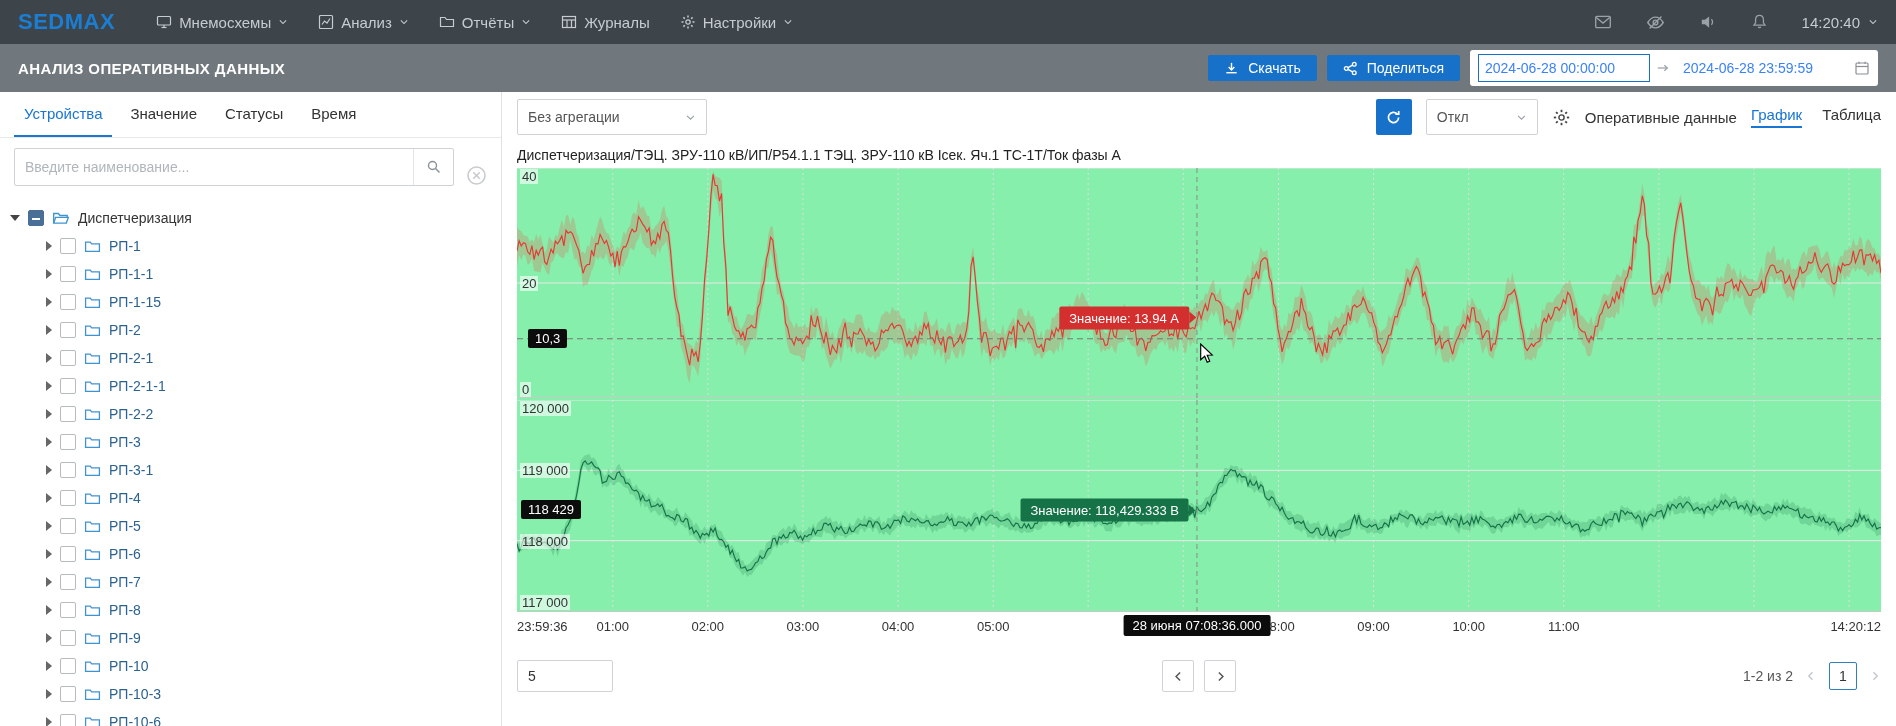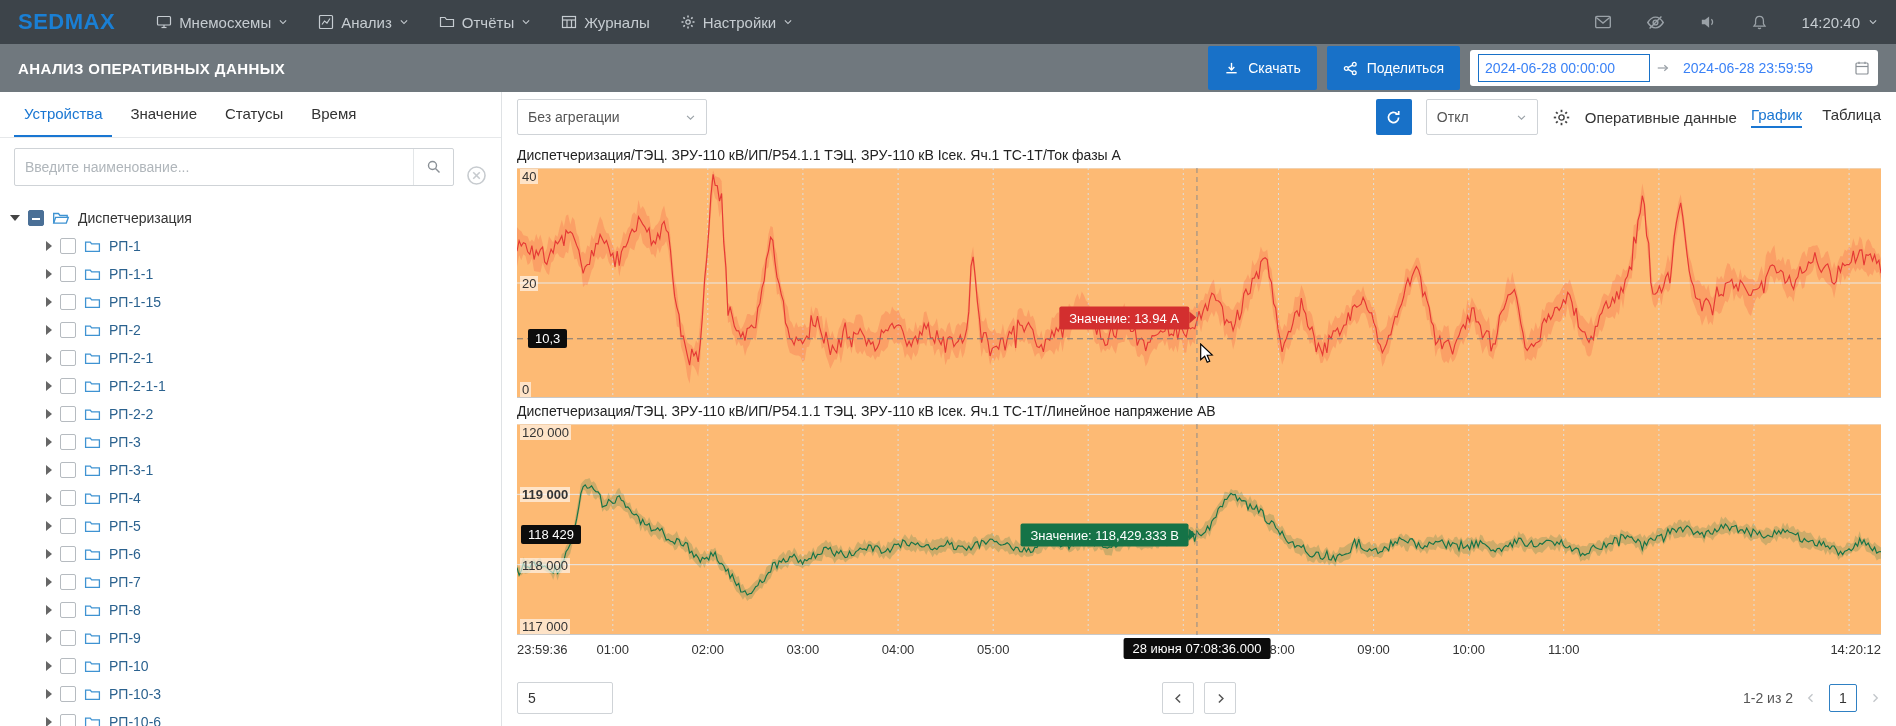--- a/index.html
+++ b/index.html
@@ -5,29 +5,29 @@
   *{box-sizing:border-box;margin:0;padding:0}
   html,body{width:1896px;height:726px;overflow:hidden}
   body{font-family:"Liberation Sans",sans-serif;font-size:14px;color:#333;background:#fff}
   svg{display:block}
 
   
   .topbar{height:44px;background:#3d444a;display:flex;align-items:center;padding:0 18px;color:#c6ccd1}
   .logo{color:#1a7fd4;font-weight:bold;font-size:22px;letter-spacing:.5px;margin-right:26px;cursor:pointer}
   .menu{display:flex;align-items:center;height:100%}
   .menu-item{display:flex;align-items:center;gap:7px;padding:0 15px;height:100%;font-size:15px;cursor:pointer;white-space:nowrap}
-  .topbar-right{margin-left:auto;display:flex;align-items:center;gap:34px;color:#9aa1a7}
+  .topbar-right{margin-left:auto;display:flex;gap:34px;color:#9aa1a7}
   .clock{display:flex;align-items:center;gap:8px;color:#c6ccd1;font-size:15px}
 
   
   .subheader{height:48px;background:#70787e;display:flex;align-items:center;padding:0 18px;gap:12px}
   .page-title{color:#fff;font-weight:bold;font-size:15px;letter-spacing:.4px;flex:0 0 auto}
   .sub-right{margin-left:auto;display:flex;align-items:center;gap:10px}
   .btn-blue{display:flex;align-items:center;gap:9px;background:#1871c8;border:none;color:#fff;
-            height:44px;padding:0 16px;border-radius:2px;font-size:14px;font-family:inherit;cursor:pointer}
+            height:26px;padding:0 16px;border-radius:2px;font-size:14px;font-family:inherit;cursor:pointer}
   .daterange{display:flex;align-items:center;background:#fff;border-radius:3px;height:36px;padding:0 8px;gap:6px}
   .daterange input{border:1px solid transparent;width:172px;height:28px;font-size:14px;font-family:inherit;color:#3b82f6;padding:0 6px;outline:none}
   .daterange input.focused{border:1px solid #1871c8}
   .date-arrow{color:#9aa1a7}
 
   
   .content{display:flex;height:634px}
   .sidebar{width:502px;flex:0 0 502px;border-right:1px solid #dfe2e5;display:flex;flex-direction:column;overflow:hidden}
   .main{flex:1;display:flex;flex-direction:column;min-width:0}
 
@@ -63,21 +63,21 @@
   .toolbar-right{margin-left:auto;display:flex;align-items:center;gap:14px}
   .refresh-btn{width:36px;height:36px;background:#1871c8;border:none;border-radius:2px;display:flex;align-items:center;justify-content:center;color:#fff;cursor:pointer}
   .gear{color:#444;cursor:pointer}
   .data-label{color:#333;font-size:15px}
   .view-tabs{display:flex;align-items:center;gap:20px}
   .view-tab{font-size:15px;color:#333;cursor:pointer;padding-bottom:3px;border-bottom:2px solid transparent}
   .view-tab.active{color:#1976d2;border-bottom-color:#1976d2}
 
   
   .chart-title{margin:2px 15px 2px 15px;height:22px;line-height:22px;font-size:14px;color:#222;white-space:nowrap;overflow:hidden}
-  .plot{position:relative;margin:0 15px;overflow:hidden;background:#fdba74}
+  .plot{position:relative;margin:0 15px;overflow:hidden;background:#86efac}
   .plot1{height:232px}
   .plot2{height:212px}
   .plot svg{position:absolute;left:0;top:0}
   .y-label{position:absolute;left:3px;font-size:13px;color:#333;background:rgba(255,255,255,.6);padding:0 2px;pointer-events:none}
   .axis-tag{position:absolute;left:4px;background:#0c0c0c;color:#fff;font-size:13px;padding:2px 7px;border-radius:2px;pointer-events:none;z-index:4}
   .tip{position:absolute;transform:translate(-100%,-50%);color:#fff;font-size:13px;padding:4px 10px;border-radius:2px;white-space:nowrap;z-index:5}
   .tip-arrow{position:absolute;left:100%;top:50%;margin-top:-6px;border:6px solid transparent;border-left-width:7px;border-right-width:0}
   .cursor-icon{position:absolute;z-index:6;pointer-events:none}
 
   
@@ -486,21 +486,20 @@
         <div class="y-label" style="top: 214px;">0</div>
         <div class="axis-tag" style="top: 160.775px; margin-left: 7px;">10,3</div>
         <div class="tip" style="background: rgb(211, 47, 47); left: 671.954px; top: 149.845px;">Значение: 13.94 А<span class="tip-arrow" style="border-left-color: rgb(211, 47, 47);"></span></div>
         <div class="cursor-icon" style="left: 681.954px; top: 174.775px;">
           <svg width="16" height="21" viewBox="0 0 14 20">
             <path d="M1,1 L1,16 L4.8,12.6 L7.2,18.4 L9.6,17.3 L7.2,11.7 L12,11.4 Z" fill="#fff" stroke="#000" stroke-width="1.1"></path>
           </svg>
         </div>
       </div>
 
-    <div class="chart-title">Диспетчеризация/ТЭЦ. ЗРУ-110 кВ/ИП/Р54.1.1 ТЭЦ. ЗРУ-110 кВ Iсек. Яч.1 ТС-1Т/Линейное напряжение АВ</div>
     <div class="plot plot2" id="plot1">
         <svg width="1364" height="211">
           <line x1="95.8" y1="0" x2="95.8" y2="211" stroke="#dedede" stroke-dasharray="2,3"></line>
           <line x1="190.8" y1="0" x2="190.8" y2="211" stroke="#dedede" stroke-dasharray="2,3"></line>
           <line x1="285.9" y1="0" x2="285.9" y2="211" stroke="#dedede" stroke-dasharray="2,3"></line>
           <line x1="381.1" y1="0" x2="381.1" y2="211" stroke="#dedede" stroke-dasharray="2,3"></line>
           <line x1="476.2" y1="0" x2="476.2" y2="211" stroke="#dedede" stroke-dasharray="2,3"></line>
           <line x1="571.2" y1="0" x2="571.2" y2="211" stroke="#dedede" stroke-dasharray="2,3"></line>
           <line x1="666.3" y1="0" x2="666.3" y2="211" stroke="#dedede" stroke-dasharray="2,3"></line>
           <line x1="761.5" y1="0" x2="761.5" y2="211" stroke="#dedede" stroke-dasharray="2,3"></line>
@@ -512,21 +511,21 @@
           <line x1="1332.1" y1="0" x2="1332.1" y2="211" stroke="#dedede" stroke-dasharray="2,3"></line>
           <line x1="0" y1="0" x2="1364" y2="0" stroke="#e8e8e8"></line>
           <line x1="0" y1="70.33333333333334" x2="1364" y2="70.33333333333334" stroke="#e8e8e8"></line>
           <line x1="0" y1="140.66666666666669" x2="1364" y2="140.66666666666669" stroke="#e8e8e8"></line>
           <line x1="0" y1="210.5" x2="1364" y2="210.5" stroke="#c9c9c9"></line>
           <polygon points="0.0,140.0 2.1,144.0 4.3,138.2 6.4,133.3 8.5,136.3 10.7,135.2 12.8,136.7 14.9,135.9 17.1,135.1 19.2,137.3 21.3,134.9 23.4,134.0 25.6,138.6 27.7,137.6 29.8,139.0 32.0,140.8 34.1,141.8 36.2,138.8 38.4,140.4 40.5,140.7 42.6,141.3 44.8,130.0 46.9,128.5 49.0,121.9 51.1,119.2 53.3,112.8 55.4,111.2 57.5,98.2 59.7,85.2 61.8,73.4 63.9,60.1 66.1,57.2 68.2,55.2 70.3,55.1 72.5,54.1 74.6,58.5 76.7,57.2 78.9,60.1 81.0,65.8 83.1,68.4 85.3,71.7 87.4,76.3 89.5,74.5 91.6,68.6 93.8,74.3 95.9,70.3 98.0,70.5 100.2,65.7 102.3,63.7 104.4,69.2 106.6,70.0 108.7,77.6 110.8,79.3 113.0,78.3 115.1,85.6 117.2,87.5 119.3,83.7 121.5,89.0 123.6,90.2 125.7,92.3 127.9,93.6 130.0,97.8 132.1,92.9 134.3,98.2 136.4,101.2 138.5,101.6 140.7,97.0 142.8,99.3 144.9,101.5 147.1,103.0 149.2,110.4 151.3,109.1 153.5,110.3 155.6,111.5 157.7,110.1 159.8,107.1 162.0,113.0 164.1,116.0 166.2,117.4 168.4,112.1 170.5,115.3 172.6,118.1 174.8,120.2 176.9,126.1 179.0,122.6 181.2,125.9 183.3,130.3 185.4,130.0 187.6,126.2 189.7,130.2 191.8,129.6 193.9,125.0 196.1,125.4 198.2,123.4 200.3,129.3 202.5,130.4 204.6,131.2 206.7,137.0 208.9,140.0 211.0,142.4 213.1,146.1 215.3,145.2 217.4,148.9 219.5,153.0 221.7,152.1 223.8,160.9 225.9,160.1 228.0,165.0 230.2,165.1 232.3,163.8 234.4,161.4 236.6,159.1 238.7,157.1 240.8,155.4 243.0,150.0 245.1,149.5 247.2,151.1 249.4,143.1 251.5,141.6 253.6,140.4 255.8,134.9 257.9,135.0 260.0,135.9 262.1,131.8 264.3,129.9 266.4,127.6 268.5,131.0 270.7,126.5 272.8,126.1 274.9,129.1 277.1,123.4 279.2,126.7 281.3,132.2 283.5,129.8 285.6,133.4 287.7,130.4 289.8,130.7 292.0,126.5 294.1,128.8 296.2,123.3 298.4,128.4 300.5,122.9 302.6,121.3 304.8,119.3 306.9,118.6 309.0,115.8 311.2,118.9 313.3,117.2 315.4,122.3 317.6,121.5 319.7,120.7 321.8,125.2 323.9,121.0 326.1,127.0 328.2,127.1 330.3,127.2 332.5,122.2 334.6,125.5 336.7,125.9 338.9,121.1 341.0,117.4 343.1,119.8 345.3,120.6 347.4,115.1 349.5,119.8 351.7,116.7 353.8,117.1 355.9,119.2 358.1,120.0 360.2,118.4 362.3,116.3 364.4,124.4 366.6,120.7 368.7,123.6 370.8,117.4 373.0,118.7 375.1,117.3 377.2,113.6 379.4,115.8 381.5,116.2 383.6,116.5 385.8,113.4 387.9,110.3 390.0,113.0 392.1,115.4 394.3,110.1 396.4,113.3 398.5,112.9 400.7,116.4 402.8,116.4 404.9,118.6 407.1,119.4 409.2,113.8 411.3,117.7 413.5,119.0 415.6,115.0 417.7,116.3 419.9,115.3 422.0,115.2 424.1,113.6 426.3,115.3 428.4,112.8 430.5,112.3 432.6,116.6 434.8,112.7 436.9,116.7 439.0,118.9 441.2,115.6 443.3,116.0 445.4,117.5 447.6,116.2 449.7,119.5 451.8,117.6 454.0,120.3 456.1,113.6 458.2,112.1 460.4,114.3 462.5,118.2 464.6,113.9 466.7,113.7 468.9,111.4 471.0,110.3 473.1,110.5 475.3,108.6 477.4,112.9 479.5,110.7 481.7,111.5 483.8,116.8 485.9,116.5 488.1,113.9 490.2,113.7 492.3,112.3 494.4,117.1 496.6,120.6 498.7,115.4 500.8,118.0 503.0,120.0 505.1,119.8 507.2,118.5 509.4,121.3 511.5,118.0 513.6,122.0 515.8,120.4 517.9,118.9 520.0,116.1 522.2,111.3 524.3,113.2 526.4,114.5 528.6,111.2 530.7,108.5 532.8,112.9 534.9,109.3 537.1,111.2 539.2,111.5 541.3,111.3 543.5,116.0 545.6,115.6 547.7,115.5 549.9,113.2 552.0,117.3 554.1,113.1 556.3,115.9 558.4,116.8 560.5,113.2 562.6,108.2 564.8,112.8 566.9,109.7 569.0,114.0 571.2,106.9 573.3,111.8 575.4,110.5 577.6,111.8 579.7,109.7 581.8,114.9 584.0,113.6 586.1,118.4 588.2,113.4 590.4,114.4 592.5,113.8 594.6,113.5 596.8,116.7 598.9,116.5 601.0,113.3 603.1,109.3 605.3,112.2 607.4,111.6 609.5,111.1 611.7,108.7 613.8,107.4 615.9,112.2 618.1,108.9 620.2,112.7 622.3,112.0 624.5,109.0 626.6,110.8 628.7,113.3 630.9,115.0 633.0,115.7 635.1,112.5 637.2,113.3 639.4,113.1 641.5,106.3 643.6,109.8 645.8,108.6 647.9,107.4 650.0,106.7 652.2,105.1 654.3,105.8 656.4,102.5 658.6,104.5 660.7,105.5 662.8,106.9 664.9,107.8 667.1,102.0 669.2,102.3 671.3,106.7 673.5,102.8 675.6,103.6 677.7,106.7 679.9,101.5 682.0,105.2 684.1,104.8 686.3,102.3 688.4,97.6 690.5,97.2 692.7,95.2 694.8,91.0 696.9,87.0 699.0,84.1 701.2,80.5 703.3,77.7 705.4,75.0 707.6,67.7 709.7,68.0 711.8,68.7 714.0,64.7 716.1,66.6 718.2,66.0 720.4,66.2 722.5,69.8 724.6,67.5 726.8,72.6 728.9,73.5 731.0,76.5 733.1,71.8 735.3,77.6 737.4,75.2 739.5,76.8 741.7,83.4 743.8,80.3 745.9,83.6 748.1,90.9 750.2,91.5 752.3,89.5 754.5,90.6 756.6,91.1 758.7,98.2 760.9,100.9 763.0,103.8 765.1,101.5 767.3,105.6 769.4,110.9 771.5,111.3 773.6,110.9 775.8,114.7 777.9,115.3 780.0,113.7 782.2,114.5 784.3,115.1 786.4,117.4 788.6,123.2 790.7,119.8 792.8,123.9 795.0,123.8 797.1,122.4 799.2,123.6 801.4,120.4 803.5,126.6 805.6,129.5 807.7,125.1 809.9,123.1 812.0,127.3 814.1,131.3 816.3,126.0 818.4,129.2 820.5,128.4 822.7,123.1 824.8,123.6 826.9,123.2 829.1,121.5 831.2,120.1 833.3,119.1 835.5,117.4 837.6,114.9 839.7,114.5 841.8,112.1 844.0,116.6 846.1,120.0 848.2,120.5 850.4,118.7 852.5,117.5 854.6,121.6 856.8,118.9 858.9,119.4 861.0,123.7 863.2,119.7 865.3,119.0 867.4,118.6 869.5,119.3 871.7,119.5 873.8,114.3 875.9,114.8 878.1,113.7 880.2,114.1 882.3,110.4 884.5,109.5 886.6,112.8 888.7,109.8 890.9,111.0 893.0,113.4 895.1,114.1 897.3,115.2 899.4,119.3 901.5,115.6 903.6,115.9 905.8,119.4 907.9,116.2 910.0,113.0 912.2,112.7 914.3,113.1 916.4,113.8 918.6,109.9 920.7,114.0 922.8,112.2 925.0,110.3 927.1,115.0 929.2,118.1 931.4,113.8 933.5,115.4 935.6,116.8 937.8,112.9 939.9,112.7 942.0,116.3 944.1,112.9 946.3,117.4 948.4,115.8 950.5,113.2 952.7,114.3 954.8,113.0 956.9,115.7 959.1,112.5 961.2,117.5 963.3,110.6 965.5,111.8 967.6,116.7 969.7,118.0 971.9,116.9 974.0,117.4 976.1,115.7 978.2,118.8 980.4,120.8 982.5,119.0 984.6,118.7 986.8,119.5 988.9,116.9 991.0,116.7 993.2,115.6 995.3,115.1 997.4,111.1 999.6,114.3 1001.7,106.9 1003.8,110.4 1006.0,109.1 1008.1,111.8 1010.2,116.8 1012.3,113.9 1014.5,112.3 1016.6,115.1 1018.7,113.7 1020.9,115.5 1023.0,113.7 1025.1,113.0 1027.3,113.1 1029.4,112.8 1031.5,114.7 1033.7,110.6 1035.8,112.3 1037.9,113.5 1040.0,113.4 1042.2,110.0 1044.3,112.2 1046.4,116.3 1048.6,113.5 1050.7,118.0 1052.8,118.3 1055.0,120.6 1057.1,119.5 1059.2,121.5 1061.4,120.3 1063.5,122.7 1065.6,121.7 1067.8,122.1 1069.9,122.2 1072.0,118.9 1074.1,118.9 1076.3,119.0 1078.4,120.1 1080.5,116.6 1082.7,116.0 1084.8,119.3 1086.9,115.3 1089.1,113.1 1091.2,114.6 1093.3,110.2 1095.5,111.0 1097.6,111.0 1099.7,110.4 1101.9,113.1 1104.0,105.3 1106.1,106.7 1108.3,108.0 1110.4,106.9 1112.5,109.4 1114.6,110.4 1116.8,113.1 1118.9,111.9 1121.0,111.0 1123.2,109.6 1125.3,113.8 1127.4,110.5 1129.6,113.9 1131.7,111.4 1133.8,110.5 1136.0,107.2 1138.1,111.1 1140.2,104.3 1142.4,104.0 1144.5,104.0 1146.6,106.2 1148.7,103.4 1150.9,102.1 1153.0,100.5 1155.1,102.2 1157.3,97.7 1159.4,100.1 1161.5,96.0 1163.7,95.4 1165.8,98.4 1167.9,95.9 1170.1,97.9 1172.2,95.5 1174.3,101.9 1176.5,103.8 1178.6,102.1 1180.7,101.5 1182.8,105.0 1185.0,103.3 1187.1,103.6 1189.2,104.3 1191.4,100.3 1193.5,102.6 1195.6,99.6 1197.8,97.2 1199.9,100.7 1202.0,100.2 1204.2,92.6 1206.3,95.6 1208.4,92.8 1210.5,95.6 1212.7,97.8 1214.8,99.2 1216.9,95.8 1219.1,98.1 1221.2,103.3 1223.3,101.5 1225.5,102.6 1227.6,101.1 1229.7,99.4 1231.9,101.0 1234.0,104.1 1236.1,99.0 1238.3,102.1 1240.4,106.3 1242.5,105.2 1244.6,105.8 1246.8,106.7 1248.9,103.6 1251.0,103.8 1253.2,104.9 1255.3,107.9 1257.4,102.6 1259.6,102.0 1261.7,103.6 1263.8,105.6 1266.0,98.4 1268.1,102.7 1270.2,98.8 1272.4,104.4 1274.5,102.4 1276.6,101.9 1278.8,106.1 1280.9,104.8 1283.0,107.6 1285.1,108.2 1287.3,106.4 1289.4,108.8 1291.5,109.1 1293.7,108.5 1295.8,111.9 1297.9,115.1 1300.1,116.1 1302.2,110.9 1304.3,114.9 1306.5,113.8 1308.6,113.7 1310.7,118.3 1312.9,117.6 1315.0,119.0 1317.1,117.3 1319.2,121.5 1321.4,122.2 1323.5,121.6 1325.6,124.1 1327.8,122.7 1329.9,118.6 1332.0,118.7 1334.2,119.8 1336.3,119.1 1338.4,111.4 1340.6,114.0 1342.7,107.0 1344.8,115.6 1347.0,113.9 1349.1,115.1 1351.2,113.3 1353.3,118.7 1355.5,120.8 1357.6,118.1 1359.7,120.5 1361.9,122.1 1364.0,123.6 1364.0,134.8 1361.9,135.0 1359.7,136.6 1357.6,131.7 1355.5,131.1 1353.3,128.8 1351.2,128.3 1349.1,127.3 1347.0,121.6 1344.8,122.6 1342.7,125.2 1340.6,127.2 1338.4,127.8 1336.3,126.5 1334.2,129.3 1332.0,129.5 1329.9,132.5 1327.8,130.2 1325.6,133.2 1323.5,133.5 1321.4,136.1 1319.2,130.5 1317.1,130.3 1315.0,127.7 1312.9,131.3 1310.7,126.5 1308.6,131.1 1306.5,125.5 1304.3,127.2 1302.2,126.3 1300.1,125.4 1297.9,125.1 1295.8,122.5 1293.7,125.8 1291.5,125.5 1289.4,124.1 1287.3,123.5 1285.1,124.5 1283.0,123.0 1280.9,116.7 1278.8,116.6 1276.6,118.7 1274.5,116.4 1272.4,113.1 1270.2,115.6 1268.1,113.4 1266.0,115.0 1263.8,112.9 1261.7,112.2 1259.6,117.9 1257.4,114.1 1255.3,115.8 1253.2,118.9 1251.0,119.1 1248.9,121.5 1246.8,119.6 1244.6,117.7 1242.5,113.3 1240.4,114.8 1238.3,115.0 1236.1,115.4 1234.0,117.3 1231.9,115.2 1229.7,112.2 1227.6,115.1 1225.5,109.6 1223.3,110.1 1221.2,110.3 1219.1,108.0 1216.9,110.5 1214.8,106.7 1212.7,111.7 1210.5,108.9 1208.4,108.9 1206.3,110.3 1204.2,110.6 1202.0,108.9 1199.9,111.3 1197.8,112.8 1195.6,116.6 1193.5,114.0 1191.4,113.6 1189.2,112.1 1187.1,119.5 1185.0,114.3 1182.8,114.0 1180.7,114.0 1178.6,114.2 1176.5,113.6 1174.3,110.3 1172.2,113.3 1170.1,109.1 1167.9,112.9 1165.8,113.5 1163.7,112.6 1161.5,113.7 1159.4,114.2 1157.3,114.4 1155.1,109.3 1153.0,117.0 1150.9,111.2 1148.7,117.8 1146.6,120.8 1144.5,116.6 1142.4,119.0 1140.2,119.8 1138.1,118.4 1136.0,123.2 1133.8,119.0 1131.7,121.0 1129.6,125.0 1127.4,125.9 1125.3,131.5 1123.2,127.0 1121.0,122.7 1118.9,124.4 1116.8,120.6 1114.6,119.2 1112.5,119.9 1110.4,120.1 1108.3,121.5 1106.1,118.9 1104.0,119.3 1101.9,124.1 1099.7,119.7 1097.6,119.4 1095.5,127.0 1093.3,127.7 1091.2,125.0 1089.1,130.8 1086.9,124.4 1084.8,128.3 1082.7,132.0 1080.5,131.5 1078.4,127.6 1076.3,127.0 1074.1,130.3 1072.0,136.7 1069.9,134.4 1067.8,136.7 1065.6,135.9 1063.5,137.7 1061.4,132.0 1059.2,128.5 1057.1,130.8 1055.0,130.5 1052.8,126.3 1050.7,127.1 1048.6,130.5 1046.4,124.3 1044.3,121.7 1042.2,128.0 1040.0,122.7 1037.9,126.8 1035.8,125.2 1033.7,126.1 1031.5,122.0 1029.4,124.4 1027.3,126.5 1025.1,129.1 1023.0,127.9 1020.9,128.2 1018.7,130.4 1016.6,127.9 1014.5,124.4 1012.3,125.0 1010.2,124.4 1008.1,128.4 1006.0,126.9 1003.8,121.1 1001.7,124.3 999.6,123.2 997.4,123.3 995.3,127.5 993.2,123.6 991.0,127.5 988.9,127.0 986.8,127.2 984.6,132.9 982.5,130.3 980.4,128.4 978.2,133.1 976.1,133.9 974.0,132.4 971.9,129.0 969.7,125.5 967.6,124.4 965.5,128.0 963.3,126.1 961.2,125.0 959.1,124.2 956.9,128.4 954.8,125.3 952.7,132.5 950.5,129.7 948.4,129.7 946.3,129.7 944.1,127.3 942.0,133.7 939.9,130.9 937.8,129.4 935.6,124.1 933.5,128.6 931.4,124.6 929.2,126.6 927.1,125.0 925.0,124.9 922.8,123.9 920.7,122.0 918.6,126.3 916.4,125.6 914.3,125.8 912.2,125.3 910.0,130.3 907.9,126.4 905.8,126.6 903.6,129.2 901.5,125.2 899.4,126.7 897.3,124.1 895.1,121.6 893.0,121.9 890.9,127.8 888.7,126.9 886.6,121.8 884.5,123.9 882.3,120.4 880.2,122.3 878.1,121.6 875.9,125.9 873.8,122.6 871.7,128.3 869.5,127.1 867.4,127.9 865.3,133.1 863.2,134.2 861.0,133.0 858.9,132.7 856.8,133.5 854.6,131.5 852.5,133.0 850.4,133.7 848.2,130.4 846.1,129.2 844.0,130.1 841.8,125.0 839.7,130.1 837.6,122.2 835.5,126.6 833.3,134.3 831.2,135.7 829.1,136.1 826.9,136.8 824.8,138.5 822.7,138.9 820.5,136.6 818.4,142.7 816.3,140.0 814.1,138.7 812.0,141.6 809.9,136.7 807.7,140.3 805.6,137.6 803.5,139.2 801.4,138.5 799.2,134.7 797.1,138.7 795.0,138.3 792.8,136.8 790.7,137.8 788.6,130.8 786.4,129.2 784.3,132.4 782.2,130.0 780.0,129.4 777.9,128.5 775.8,122.0 773.6,125.2 771.5,124.5 769.4,120.6 767.3,119.7 765.1,116.1 763.0,115.0 760.9,111.1 758.7,109.4 756.6,108.7 754.5,105.6 752.3,107.7 750.2,102.6 748.1,98.6 745.9,93.8 743.8,92.8 741.7,92.0 739.5,89.7 737.4,93.2 735.3,88.9 733.1,88.1 731.0,87.4 728.9,80.9 726.8,80.3 724.6,84.6 722.5,78.5 720.4,84.0 718.2,77.2 716.1,76.0 714.0,77.7 711.8,77.6 709.7,83.0 707.6,84.4 705.4,87.2 703.3,87.7 701.2,91.3 699.0,100.1 696.9,102.1 694.8,104.9 692.7,112.8 690.5,108.5 688.4,115.4 686.3,113.7 684.1,114.7 682.0,114.1 679.9,115.9 677.7,121.6 675.6,115.0 673.5,116.0 671.3,117.9 669.2,119.6 667.1,119.1 664.9,116.2 662.8,120.9 660.7,114.6 658.6,122.4 656.4,120.0 654.3,117.9 652.2,119.7 650.0,122.9 647.9,120.5 645.8,119.2 643.6,120.4 641.5,124.5 639.4,124.2 637.2,120.4 635.1,125.4 633.0,124.0 630.9,124.4 628.7,124.1 626.6,124.5 624.5,126.5 622.3,123.9 620.2,124.2 618.1,121.7 615.9,121.9 613.8,121.9 611.7,126.5 609.5,120.2 607.4,121.1 605.3,124.1 603.1,127.6 601.0,127.6 598.9,127.2 596.8,123.7 594.6,131.8 592.5,131.2 590.4,131.3 588.2,130.9 586.1,125.6 584.0,126.2 581.8,123.6 579.7,126.5 577.6,127.8 575.4,123.2 573.3,123.8 571.2,124.6 569.0,121.5 566.9,127.2 564.8,120.1 562.6,125.8 560.5,127.2 558.4,124.0 556.3,126.2 554.1,127.8 552.0,128.6 549.9,125.1 547.7,122.6 545.6,125.7 543.5,126.3 541.3,124.0 539.2,123.2 537.1,126.1 534.9,123.7 532.8,120.2 530.7,123.8 528.6,126.4 526.4,124.1 524.3,128.8 522.2,129.7 520.0,130.2 517.9,128.1 515.8,132.0 513.6,132.2 511.5,132.7 509.4,132.7 507.2,130.7 505.1,133.4 503.0,132.5 500.8,129.9 498.7,131.8 496.6,129.6 494.4,129.9 492.3,130.6 490.2,127.1 488.1,127.8 485.9,125.3 483.8,124.9 481.7,128.5 479.5,126.3 477.4,123.9 475.3,125.3 473.1,122.6 471.0,124.9 468.9,126.9 466.7,122.5 464.6,122.1 462.5,125.9 460.4,124.7 458.2,128.4 456.1,131.7 454.0,129.4 451.8,129.1 449.7,131.8 447.6,132.6 445.4,128.5 443.3,129.5 441.2,128.8 439.0,128.9 436.9,130.2 434.8,126.8 432.6,124.5 430.5,124.3 428.4,127.9 426.3,127.4 424.1,129.0 422.0,128.6 419.9,131.7 417.7,129.6 415.6,133.3 413.5,129.0 411.3,126.3 409.2,130.9 407.1,126.5 404.9,126.9 402.8,127.4 400.7,123.9 398.5,128.7 396.4,126.3 394.3,127.9 392.1,125.7 390.0,126.5 387.9,125.5 385.8,122.0 383.6,127.5 381.5,125.3 379.4,127.5 377.2,130.2 375.1,132.1 373.0,135.4 370.8,133.8 368.7,131.4 366.6,135.3 364.4,131.9 362.3,134.2 360.2,129.2 358.1,127.3 355.9,132.5 353.8,128.2 351.7,127.7 349.5,129.1 347.4,132.4 345.3,128.4 343.1,129.0 341.0,134.7 338.9,133.2 336.7,133.0 334.6,134.7 332.5,134.7 330.3,136.7 328.2,138.4 326.1,135.4 323.9,136.3 321.8,134.7 319.7,136.2 317.6,139.5 315.4,134.8 313.3,133.8 311.2,133.1 309.0,133.3 306.9,130.0 304.8,137.2 302.6,137.0 300.5,136.7 298.4,136.2 296.2,137.1 294.1,139.2 292.0,142.5 289.8,141.8 287.7,142.2 285.6,144.3 283.5,143.0 281.3,142.0 279.2,141.9 277.1,140.8 274.9,137.0 272.8,138.7 270.7,144.3 268.5,141.9 266.4,143.3 264.3,145.7 262.1,143.9 260.0,148.3 257.9,145.4 255.8,148.3 253.6,154.3 251.5,155.9 249.4,159.8 247.2,159.8 245.1,164.8 243.0,163.9 240.8,166.6 238.7,168.2 236.6,171.8 234.4,174.9 232.3,174.9 230.2,177.1 228.0,172.6 225.9,175.7 223.8,171.9 221.7,169.2 219.5,167.4 217.4,163.8 215.3,157.9 213.1,158.0 211.0,150.0 208.9,151.6 206.7,146.4 204.6,147.0 202.5,145.4 200.3,140.3 198.2,135.3 196.1,137.7 193.9,135.5 191.8,139.5 189.7,137.4 187.6,144.1 185.4,139.7 183.3,144.3 181.2,141.8 179.0,139.6 176.9,136.9 174.8,134.5 172.6,136.1 170.5,127.1 168.4,128.4 166.2,125.6 164.1,124.6 162.0,121.1 159.8,125.0 157.7,126.4 155.6,121.7 153.5,121.3 151.3,119.4 149.2,117.7 147.1,118.4 144.9,112.8 142.8,116.1 140.7,114.4 138.5,110.8 136.4,110.5 134.3,113.2 132.1,109.9 130.0,105.5 127.9,107.7 125.7,102.1 123.6,107.4 121.5,99.4 119.3,100.6 117.2,95.9 115.1,94.1 113.0,94.7 110.8,88.4 108.7,87.8 106.6,86.4 104.4,83.8 102.3,81.9 100.2,82.1 98.0,84.6 95.9,86.2 93.8,81.4 91.6,86.1 89.5,87.3 87.4,85.0 85.3,87.9 83.1,76.1 81.0,73.1 78.9,75.7 76.7,73.8 74.6,66.5 72.5,72.0 70.3,70.7 68.2,66.4 66.1,65.7 63.9,77.4 61.8,89.4 59.7,101.0 57.5,109.8 55.4,120.5 53.3,129.4 51.1,132.3 49.0,136.8 46.9,143.4 44.8,148.0 42.6,149.9 40.5,156.5 38.4,148.8 36.2,156.0 34.1,150.6 32.0,149.1 29.8,147.9 27.7,146.7 25.6,145.8 23.4,145.1 21.3,146.0 19.2,145.0 17.1,143.1 14.9,144.0 12.8,148.6 10.7,149.2 8.5,149.7 6.4,148.9 4.3,151.5 2.1,151.1 0.0,147.8" fill="rgba(21,115,71,0.20)" stroke="none"></polygon>
           <polyline points="0.0,143.6 2.1,151.4 4.3,146.5 6.4,139.6 8.5,143.8 10.7,142.7 12.8,144.2 14.9,139.3 17.1,138.1 19.2,142.7 21.3,141.3 23.4,138.7 25.6,143.0 27.7,142.0 29.8,143.8 32.0,145.9 34.1,147.6 36.2,149.0 38.4,142.6 40.5,149.6 42.6,147.0 44.8,138.2 46.9,136.5 49.0,127.7 51.1,124.8 53.3,120.0 55.4,116.8 57.5,104.8 59.7,94.7 61.8,83.0 63.9,69.3 66.1,62.9 68.2,60.8 70.3,64.2 72.5,63.8 74.6,61.9 76.7,65.4 78.9,67.6 81.0,67.9 83.1,70.7 85.3,83.1 87.4,82.1 89.5,81.4 91.6,75.4 93.8,77.4 95.9,79.4 98.0,79.1 100.2,72.8 102.3,71.8 104.4,76.4 106.6,77.1 108.7,83.3 110.8,82.9 113.0,85.5 115.1,89.4 117.2,90.9 119.3,90.2 121.5,92.7 123.6,100.2 125.7,95.4 127.9,100.6 130.0,101.1 132.1,99.4 134.3,107.0 136.4,106.1 138.5,105.9 140.7,103.8 142.8,106.7 144.9,104.3 147.1,110.3 149.2,116.0 151.3,115.4 153.5,117.3 155.6,117.8 157.7,120.0 159.8,114.5 162.0,115.4 164.1,120.9 166.2,122.0 168.4,118.5 170.5,119.3 172.6,128.9 174.8,127.2 176.9,133.3 179.0,130.4 181.2,133.6 183.3,138.3 185.4,133.3 187.6,135.0 189.7,133.3 191.8,136.0 193.9,128.4 196.1,132.1 198.2,128.0 200.3,136.2 202.5,139.6 204.6,139.4 206.7,141.7 208.9,147.3 211.0,145.2 213.1,154.1 215.3,150.1 217.4,156.7 219.5,161.6 221.7,159.4 223.8,168.0 225.9,168.0 228.0,166.8 230.2,170.9 232.3,169.7 234.4,169.4 236.6,166.3 238.7,162.8 240.8,161.7 243.0,155.9 245.1,158.5 247.2,157.4 249.4,151.8 251.5,148.6 253.6,148.1 255.8,138.9 257.9,138.3 260.0,144.1 262.1,136.8 264.3,138.1 266.4,134.7 268.5,138.0 270.7,137.3 272.8,132.5 274.9,133.0 277.1,130.3 279.2,133.8 281.3,138.4 283.5,136.1 285.6,140.2 287.7,135.6 289.8,136.8 292.0,134.5 294.1,134.9 296.2,128.6 298.4,134.2 300.5,130.4 302.6,130.5 304.8,129.9 306.9,123.5 309.0,123.2 311.2,125.3 313.3,123.5 315.4,129.0 317.6,132.1 319.7,127.3 321.8,129.6 323.9,126.3 326.1,130.7 328.2,133.7 330.3,133.1 332.5,127.2 334.6,131.5 336.7,131.2 338.9,127.6 341.0,126.4 343.1,124.1 345.3,125.4 347.4,124.9 349.5,126.1 351.7,121.0 353.8,121.3 355.9,127.1 358.1,122.1 360.2,121.8 362.3,124.1 364.4,129.3 366.6,128.5 368.7,127.2 370.8,124.5 373.0,128.4 375.1,124.6 377.2,120.1 379.4,120.6 381.5,119.9 383.6,123.3 385.8,115.8 387.9,117.2 390.0,121.0 392.1,122.1 394.3,118.3 396.4,119.3 398.5,120.7 400.7,118.9 402.8,121.8 404.9,122.8 407.1,122.7 409.2,120.9 411.3,120.7 413.5,125.1 415.6,125.8 417.7,123.9 419.9,125.4 422.0,122.7 424.1,121.9 426.3,122.4 428.4,120.9 430.5,116.7 432.6,120.6 434.8,118.5 436.9,125.4 439.0,125.6 441.2,121.6 443.3,122.2 445.4,122.1 447.6,124.3 449.7,126.2 451.8,122.1 454.0,125.9 456.1,122.4 458.2,118.4 460.4,117.6 462.5,123.6 464.6,116.3 466.7,117.3 468.9,120.2 471.0,117.6 473.1,115.0 475.3,115.2 477.4,117.7 479.5,117.4 481.7,119.9 483.8,121.1 485.9,120.7 488.1,120.1 490.2,118.7 492.3,120.3 494.4,123.9 496.6,126.6 498.7,123.2 500.8,123.5 503.0,127.7 505.1,127.9 507.2,123.5 509.4,127.8 511.5,124.1 513.6,128.6 515.8,127.7 517.9,123.2 520.0,123.5 522.2,119.1 524.3,121.2 526.4,118.7 528.6,118.6 530.7,114.3 532.8,115.5 534.9,115.0 537.1,119.0 539.2,116.0 541.3,116.2 543.5,122.9 545.6,121.5 547.7,118.0 549.9,117.8 552.0,125.0 554.1,120.3 556.3,121.9 558.4,121.0 560.5,121.1 562.6,115.1 564.8,114.4 566.9,118.9 569.0,117.9 571.2,114.4 573.3,118.7 575.4,116.2 577.6,121.6 579.7,117.5 581.8,119.3 584.0,120.0 586.1,123.5 588.2,123.4 590.4,124.1 592.5,122.9 594.6,123.3 596.8,119.2 598.9,123.3 601.0,121.2 603.1,117.9 605.3,118.0 607.4,115.1 609.5,114.5 611.7,119.1 613.8,114.0 615.9,118.3 618.1,114.4 620.2,120.2 622.3,118.9 624.5,117.9 626.6,117.3 628.7,118.9 630.9,120.5 633.0,120.4 635.1,118.6 637.2,115.2 639.4,119.5 641.5,113.7 643.6,113.8 645.8,112.2 647.9,113.1 650.0,115.5 652.2,111.4 654.3,111.1 656.4,110.1 658.6,114.6 660.7,108.0 662.8,115.9 664.9,112.3 667.1,109.6 669.2,110.5 671.3,113.3 673.5,107.8 675.6,107.8 677.7,117.6 679.9,106.9 682.0,110.2 684.1,111.7 686.3,109.7 688.4,108.0 690.5,102.2 692.7,105.9 694.8,97.2 696.9,94.4 699.0,93.2 701.2,84.7 703.3,82.3 705.4,82.9 707.6,75.4 709.7,75.5 711.8,72.1 714.0,69.4 716.1,70.9 718.2,70.5 720.4,76.7 722.5,73.9 724.6,76.8 726.8,76.7 728.9,77.3 731.0,85.6 733.1,80.0 735.3,84.9 737.4,85.1 739.5,81.5 741.7,88.8 743.8,84.7 745.9,86.9 748.1,96.8 750.2,99.2 752.3,100.0 754.5,96.8 756.6,98.3 758.7,103.8 760.9,106.0 763.0,110.7 765.1,107.2 767.3,112.7 769.4,116.8 771.5,119.3 773.6,118.3 775.8,117.6 777.9,123.5 780.0,121.5 782.2,121.8 784.3,123.5 786.4,121.2 788.6,127.5 790.7,129.9 792.8,132.3 795.0,133.0 797.1,131.6 799.2,128.2 801.4,128.3 803.5,134.6 805.6,135.3 807.7,133.1 809.9,126.9 812.0,135.5 814.1,136.0 816.3,131.5 818.4,136.9 820.5,131.4 822.7,129.9 824.8,131.5 826.9,130.8 829.1,129.9 831.2,129.5 833.3,128.6 835.5,120.7 837.6,115.3 839.7,123.3 841.8,115.1 844.0,124.0 846.1,125.7 848.2,126.7 850.4,127.4 852.5,124.8 854.6,126.7 856.8,125.3 858.9,124.2 861.0,129.6 863.2,127.9 865.3,127.4 867.4,122.9 869.5,124.0 871.7,126.7 873.8,116.8 875.9,121.8 878.1,117.6 880.2,119.5 882.3,113.4 884.5,115.3 886.6,116.0 888.7,117.4 890.9,119.0 893.0,115.0 895.1,114.7 897.3,117.8 899.4,123.9 901.5,118.7 903.6,123.4 905.8,124.7 907.9,121.8 910.0,123.0 912.2,118.1 914.3,119.4 916.4,120.4 918.6,117.5 920.7,117.9 922.8,117.4 925.0,115.8 927.1,120.1 929.2,124.3 931.4,117.4 933.5,122.3 935.6,118.7 937.8,119.5 939.9,120.1 942.0,126.4 944.1,117.0 946.3,124.3 948.4,123.1 950.5,121.0 952.7,125.4 954.8,117.3 956.9,123.5 959.1,116.5 961.2,122.8 963.3,116.6 965.5,119.2 967.6,119.9 969.7,121.7 971.9,123.6 974.0,126.8 976.1,126.0 978.2,127.8 980.4,124.5 982.5,124.3 984.6,127.4 986.8,123.4 988.9,121.5 991.0,122.7 993.2,118.6 995.3,122.8 997.4,115.5 999.6,119.5 1001.7,114.1 1003.8,114.4 1006.0,118.3 1008.1,121.9 1010.2,122.4 1012.3,119.5 1014.5,116.7 1016.6,122.4 1018.7,122.9 1020.9,121.9 1023.0,119.2 1025.1,120.2 1027.3,118.2 1029.4,116.4 1031.5,116.4 1033.7,116.8 1035.8,118.1 1037.9,121.5 1040.0,117.9 1042.2,120.3 1044.3,115.9 1046.4,121.5 1048.6,123.7 1050.7,123.6 1052.8,121.9 1055.0,127.3 1057.1,125.3 1059.2,123.9 1061.4,125.0 1063.5,131.9 1065.6,129.4 1067.8,131.3 1069.9,129.7 1072.0,129.4 1074.1,123.7 1076.3,121.1 1078.4,123.5 1080.5,124.5 1082.7,125.2 1084.8,125.4 1086.9,118.4 1089.1,123.5 1091.2,120.0 1093.3,119.3 1095.5,120.1 1097.6,113.4 1099.7,114.1 1101.9,122.1 1104.0,110.3 1106.1,111.3 1108.3,114.6 1110.4,111.5 1112.5,113.2 1114.6,112.9 1116.8,116.5 1118.9,118.6 1121.0,115.3 1123.2,117.7 1125.3,125.8 1127.4,117.8 1129.6,121.3 1131.7,115.9 1133.8,114.1 1136.0,116.0 1138.1,116.2 1140.2,111.8 1142.4,111.6 1144.5,110.3 1146.6,117.5 1148.7,112.3 1150.9,105.0 1153.0,109.8 1155.1,104.4 1157.3,105.5 1159.4,108.3 1161.5,104.3 1163.7,103.2 1165.8,107.7 1167.9,104.3 1170.1,101.8 1172.2,103.1 1174.3,105.9 1176.5,110.6 1178.6,108.8 1180.7,107.4 1182.8,110.3 1185.0,108.4 1187.1,113.5 1189.2,107.7 1191.4,106.2 1193.5,109.7 1195.6,110.1 1197.8,104.9 1199.9,107.8 1202.0,105.7 1204.2,100.7 1206.3,104.2 1208.4,100.1 1210.5,102.3 1212.7,106.6 1214.8,102.6 1216.9,102.3 1219.1,101.5 1221.2,108.5 1223.3,105.8 1225.5,105.9 1227.6,109.3 1229.7,104.1 1231.9,108.2 1234.0,112.7 1236.1,105.2 1238.3,107.3 1240.4,110.7 1242.5,107.5 1244.6,111.8 1246.8,114.1 1248.9,112.8 1251.0,111.1 1253.2,112.5 1255.3,112.9 1257.4,106.4 1259.6,110.2 1261.7,106.6 1263.8,109.8 1266.0,105.1 1268.1,108.3 1270.2,106.1 1272.4,108.3 1274.5,108.7 1276.6,109.7 1278.8,110.9 1280.9,108.8 1283.0,117.0 1285.1,118.2 1287.3,114.5 1289.4,116.7 1291.5,117.8 1293.7,116.8 1295.8,116.3 1297.9,121.3 1300.1,122.0 1302.2,117.0 1304.3,121.3 1306.5,117.8 1308.6,122.8 1310.7,122.0 1312.9,125.1 1315.0,122.0 1317.1,122.0 1319.2,125.6 1321.4,131.0 1323.5,127.3 1325.6,130.6 1327.8,127.3 1329.9,126.6 1332.0,124.8 1334.2,126.8 1336.3,124.5 1338.4,119.2 1340.6,122.2 1342.7,114.3 1344.8,119.9 1347.0,115.9 1349.1,121.3 1351.2,119.0 1353.3,123.6 1355.5,126.7 1357.6,123.2 1359.7,129.1 1361.9,127.7 1364.0,127.6" fill="none" stroke="#157347" stroke-width="1.15"></polyline>
           <line x1="679.954" y1="0" x2="679.954" y2="211" stroke="#8a8a8a" stroke-dasharray="5,4"></line>
         </svg>
         <div class="y-label" style="top: 1px;">120 000</div>
-        <div class="y-label" style="top: 63.3333px; font-weight: bold;">119 000</div>
+        <div class="y-label" style="top: 63.3333px;">119 000</div>
         <div class="y-label" style="top: 133.667px;">118 000</div>
         <div class="y-label" style="top: 195px;">117 000</div>
         <div class="axis-tag" style="top: 100.494px;">118 429</div>
         <div class="tip" style="background: rgb(21, 115, 71); left: 671.954px; top: 110.47px;">Значение: 118,429.333 В<span class="tip-arrow" style="border-left-color: rgb(21, 115, 71);"></span></div>
       </div>
 
     <div class="xaxis" id="xaxis">
         <div class="x-start">23:59:36</div>
         <div class="x-tick" style="left: 95.7528px;">01:00</div>
         <div class="x-tick" style="left: 190.824px;">02:00</div>

